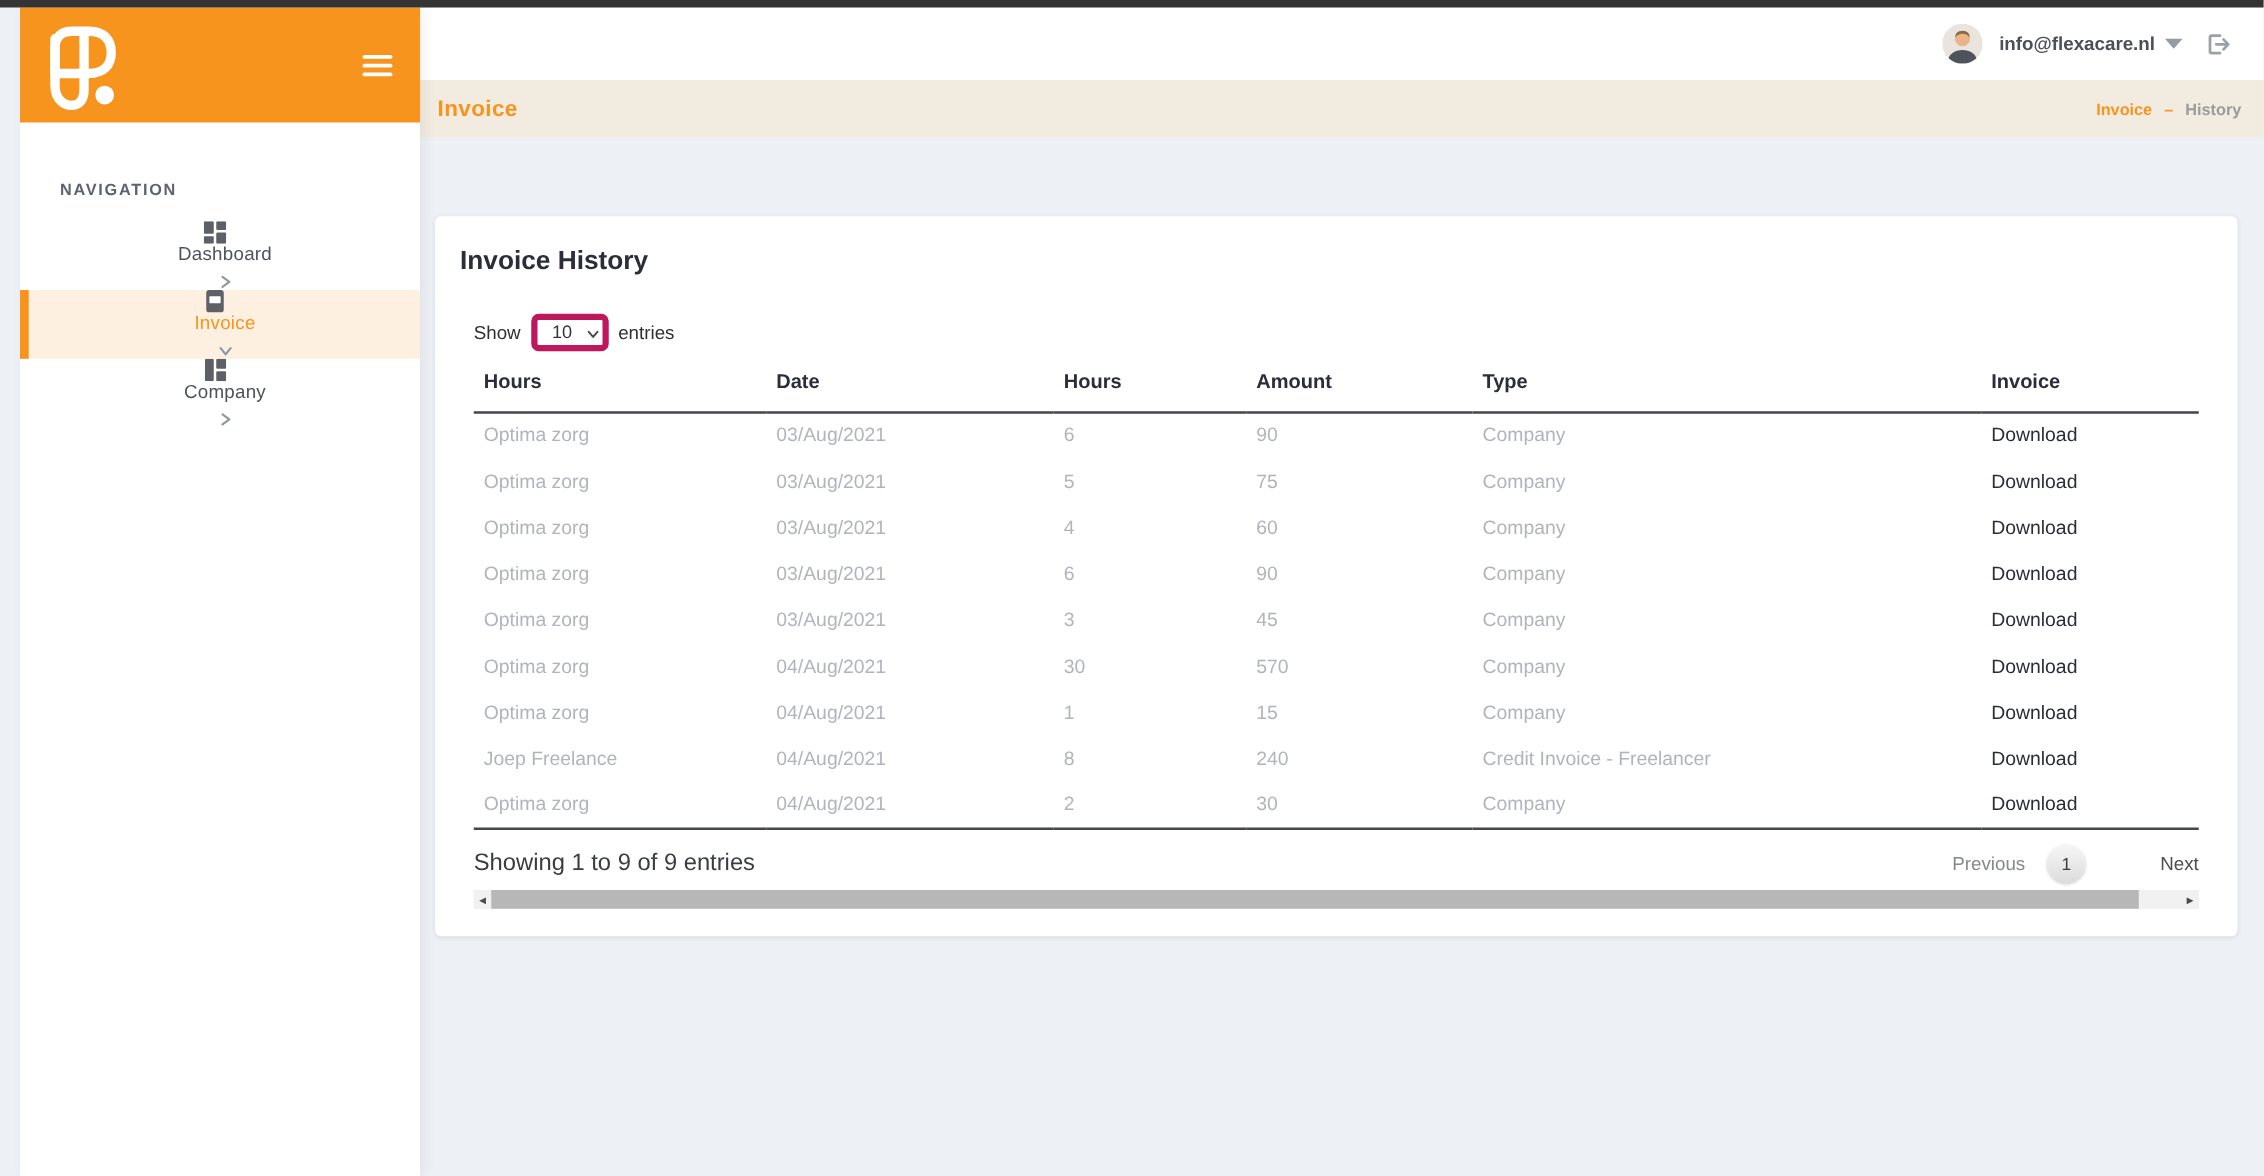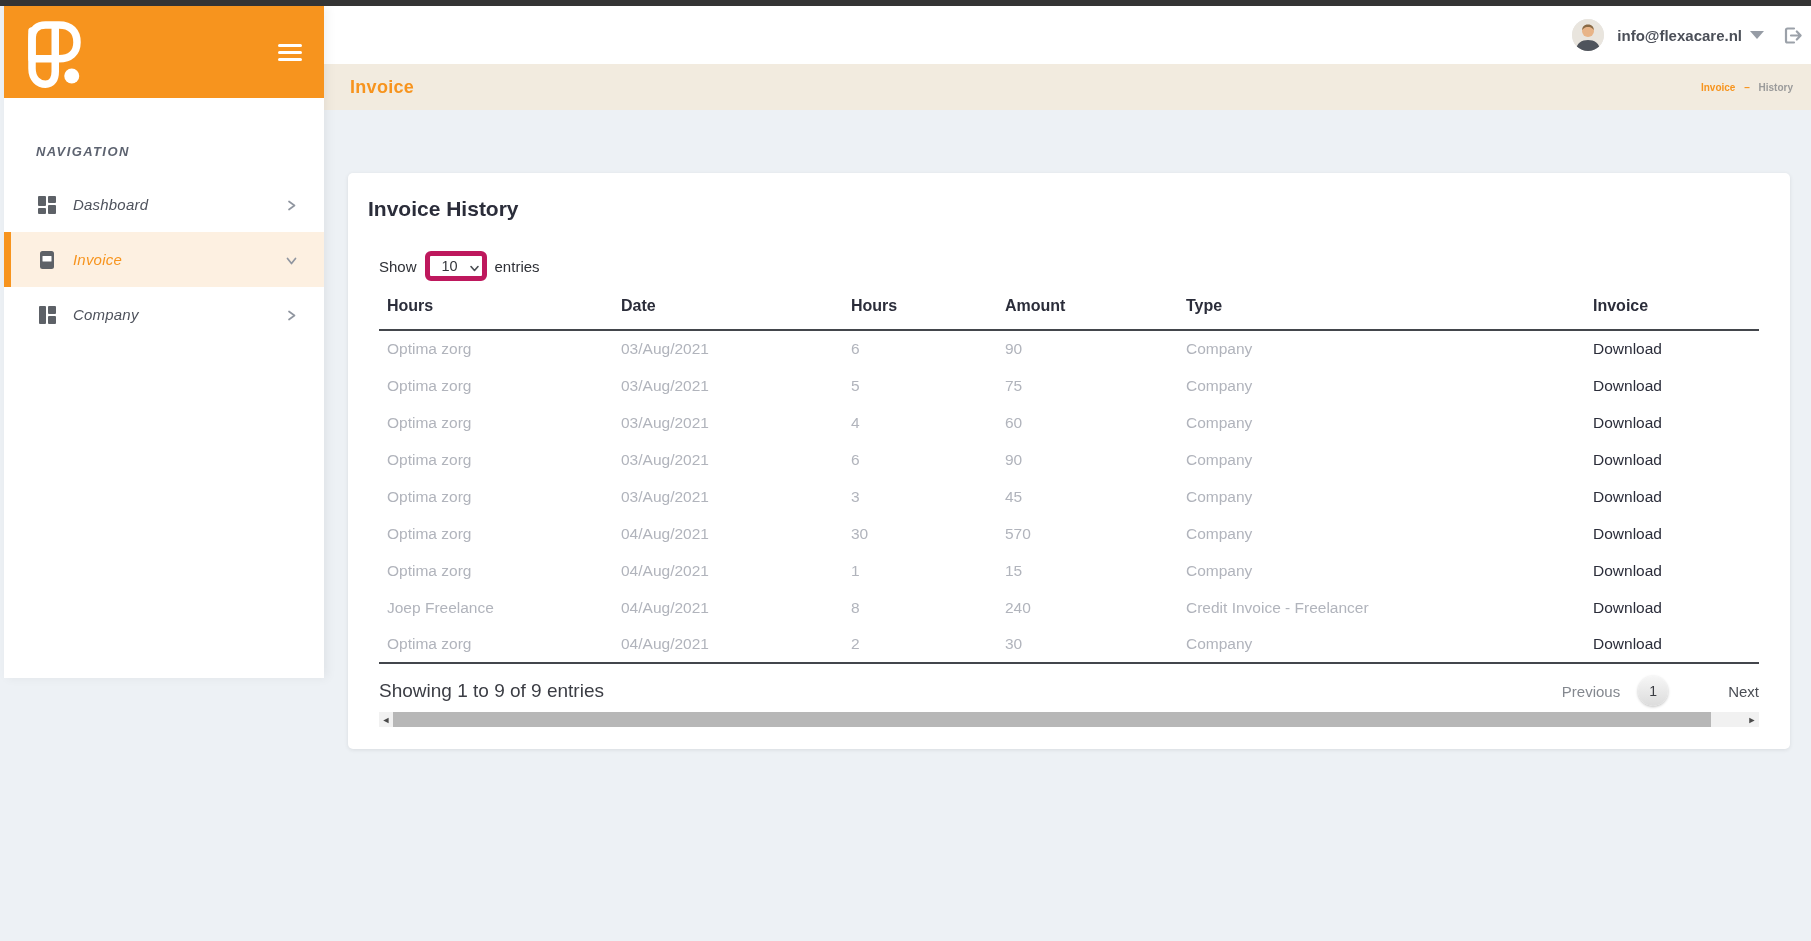--- a/index.html
+++ b/index.html
@@ -10,71 +10,71 @@
     position: relative;
     overflow: hidden;
     color: #2b2d3a;
   }
 
   
   .top-strip { position: absolute; top: 0; left: 0; width: 100%; height: 6px; background: #343434; z-index: 20; }
 
   
   .sidebar {
-    position: absolute; top: 6px; left: 4px; width: 320px; height: 672px;
-    background: #ffffff; box-shadow: 3px 0 10px rgba(0,0,0,0.06); z-index: 10; font-style: italic;
+    position: absolute; top: 6px; left: 16px; width: 320px; height: 935px;
+    background: #ffffff; box-shadow: 3px 0 10px rgba(0,0,0,0.06); z-index: 10;
   }
   .logo-block {
     height: 92px; background: #f7941e;
     display: flex; align-items: center; justify-content: space-between;
     padding: 0 22px 0 16px;
   }
   .logo-mark svg { display: block; }
   .hamburger { width: 24px; cursor: pointer; padding: 4px 0; }
   .hamburger span { display: block; height: 3px; background: #fff; border-radius: 2px; margin: 4px 0; }
 
   .nav-label {
     margin: 46px 0 18px 32px; font-size: 13px; font-weight: bold;
     letter-spacing: 1.4px; color: #5d6370;
   }
   .nav-item {
     height: 55px; display: flex; align-items: center;
-    padding: 0 26px 0 34px; cursor: pointer; position: relative; color: #4e525c;
+    padding: 0 26px 0 34px; cursor: pointer; position: relative; color: #4e525c; flex-direction: column;
   }
   .nav-item .nav-icon { width: 18px; height: 18px; margin-right: 17px; flex: 0 0 18px; }
   .nav-item .nav-text { font-size: 15px; flex: 1; letter-spacing: 0.2px; }
   .nav-item .nav-chevron { width: 13px; height: 13px; }
   .nav-item.active { background: #fdf0e1; color: #f7941e; }
   .nav-item.active::before {
     content: ""; position: absolute; left: 0; top: 0; bottom: 0; width: 7px; background: #f7941e;
   }
 
   
   .topbar {
     position: absolute; left: 320px; top: 6px; right: 0; height: 58px; background: #fff;
-    display: flex; align-items: center; justify-content: flex-end; padding-right: 8px;
+    display: flex; align-items: center; justify-content: flex-end; padding-right: 26px;
   }
   .avatar {
     width: 32px; height: 32px; border-radius: 50%; background: #e9eaec; overflow: hidden; flex: 0 0 32px;
     cursor: pointer;
   }
   .user-email { margin-left: 13px; font-size: 15px; font-weight: 600; color: #4b4f58; cursor: pointer; }
   .caret-down {
     margin-left: 8px; width: 0; height: 0; cursor: pointer;
     border-left: 7px solid transparent; border-right: 7px solid transparent; border-top: 8px solid #969ca5;
   }
   .logout { margin-left: 18px; cursor: pointer; display: flex; align-items: center; }
 
   
   .pagebar {
     position: absolute; left: 320px; top: 64px; right: 0; height: 46px; background: #f2ebdf;
     display: flex; align-items: center; justify-content: space-between; padding: 0 18px 0 30px;
   }
   .page-title { font-size: 18px; font-weight: bold; color: #f7941e; letter-spacing: 0.3px; }
-  .breadcrumb { font-size: 10px; }
+  .breadcrumb { font-size: 13px; }
   .bc-parent { color: #f7941e; font-weight: 600; cursor: pointer; }
   .bc-sep { color: #f7941e; font-weight: bold; margin: 0 6px; }
   .bc-current { color: #9b9b9b; font-weight: 600; }
 
   
   .main { position: absolute; left: 320px; top: 110px; right: 0; bottom: 0; background: #edf1f5; }
   .card {
     position: absolute; left: 28px; top: 63px; width: 1442px; height: 576px;
     background: #fff; border-radius: 5px; box-shadow: 0 1px 4px rgba(0,0,0,0.09);
     padding: 24px 16px 15px;

